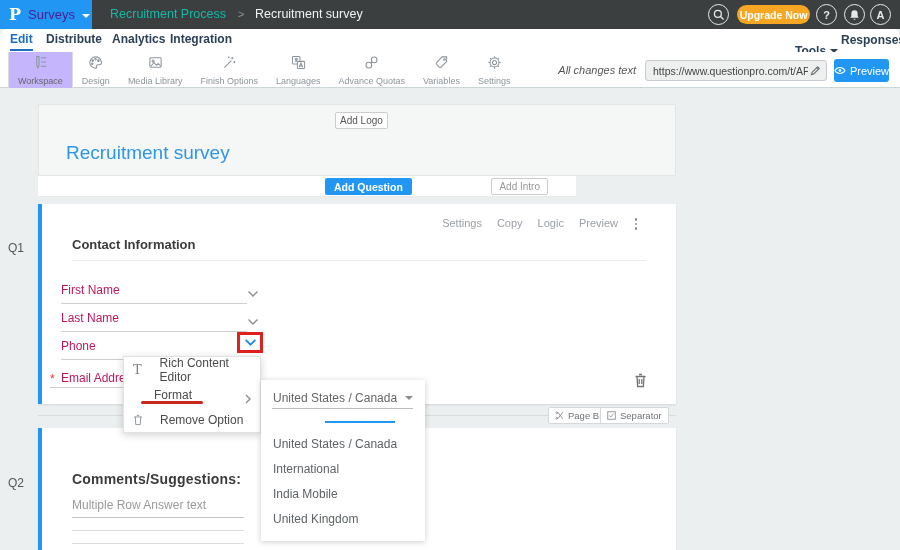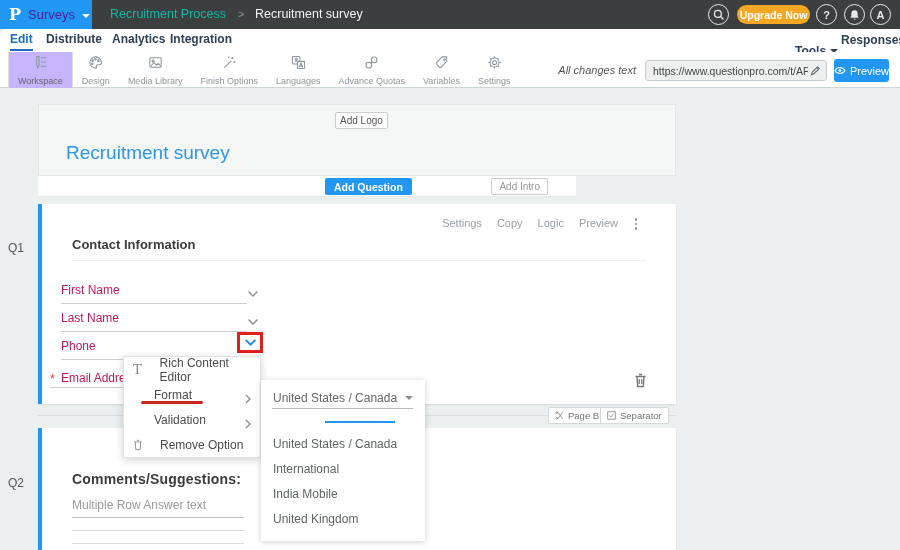--- a/index.html
+++ b/index.html
@@ -336,26 +336,20 @@
       </span>
     <span class="ctx-text">Rich Content Editor</span>
   </div>
   <div class="ctx-item no-ico">
     <span class="ctx-text">Format</span>
     <span class="ctx-arrow"><svg width="6" height="10" viewBox="0 0 6 10">
           <polyline points="1,1 5,5 1,9"></polyline>
         </svg></span>
   </div>
   <div class="ann-underline"></div>
-  <div class="ctx-item no-ico">
-    <span class="ctx-text">Validation</span>
-    <span class="ctx-arrow"><svg width="6" height="10" viewBox="0 0 6 10">
-          <polyline points="1,1 5,5 1,9"></polyline>
-        </svg></span>
-  </div>
   <div class="ctx-item">
     <span class="ctx-ico">
         <svg width="10" height="12" viewBox="0 0 13 15">
           <path d="M1.5 3.5h10M5 1.5h3M3 3.5l.6 10h5.8l.6-10"></path>
         </svg>
       </span>
     <span class="ctx-text">Remove Option</span>
   </div>
 </div>
 

